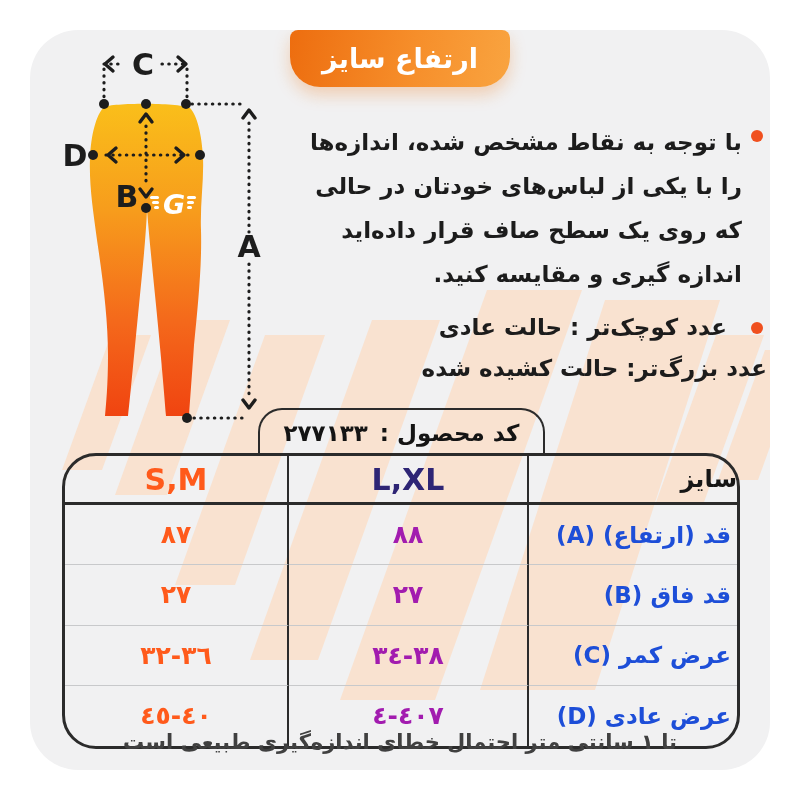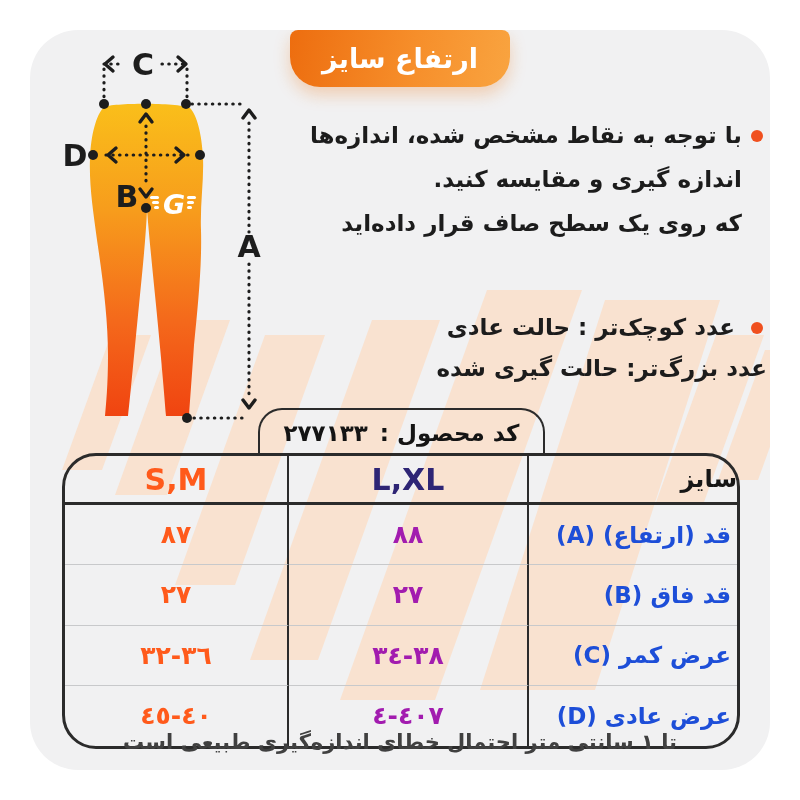--- a/index.html
+++ b/index.html
@@ -18,23 +18,23 @@
     border-radius:8px 8px 30px 30px;
     display:flex;align-items:center;justify-content:center;
     color:#ffffff;font-size:27px;font-weight:700;
     box-shadow:0 8px 16px rgba(238,120,20,.28);
   }
   .diagram{position:absolute;left:10px;top:5px}
   .para{
     position:absolute;direction:rtl;text-align:right;color:#1c1c1c;
     font-weight:700;font-size:23px;
   }
-  .para1{top:83px;right:28px;width:460px;line-height:44px}
+  .para1{top:90px;right:28px;width:460px;line-height:44px}
   .para2{top:277px;right:3px;width:480px;line-height:41px}
-  .para2 .l1{margin-right:32px}
+  .para2 .l1{margin-right:40px}
   .bullet{
     position:absolute;width:12px;height:12px;border-radius:50%;
     background:#f0501f;
   }
   .b1{left:721px;top:100px}
   .b2{left:721px;top:292px}
   .tab{
     position:absolute;left:228px;top:378px;width:287px;height:47px;
     border:2.5px solid #2b2b2b;border-bottom:none;
     border-radius:24px 24px 0 0;box-sizing:border-box;
@@ -156,28 +156,29 @@
       <path class="dot-line" d="M249,264 V397"></path>
       <path class="arrow" d="M243,400 L249,408 L255,400"></path>
       <circle class="mdot" cx="187" cy="418" r="5"></circle>
       <path class="dot-line" d="M194,418 H245"></path>
     </g>
   </svg>
 
   <span class="bullet b1"></span>
   <div class="para para1">
     <div>با توجه به نقاط مشخص شده، اندازه‌ها</div>
+    <div>را با یکی از لباس‌های خودتان در حالی</div>
+    <div>که روی یک سطح صاف قرار داده‌اید</div>
     <div>اندازه گیری و مقایسه کنید.</div>
-    <div>که روی یک سطح صاف قرار داده‌اید</div>
   </div>
 
   <span class="bullet b2"></span>
   <div class="para para2">
     <div class="l1">عدد کوچک‌تر : حالت عادی</div>
-    <div>عدد بزرگ‌تر: حالت گیری شده</div>
+    <div>عدد بزرگ‌تر: حالت کشیده شده</div>
   </div>
 
   <div class="tab">
     <span>کد محصول :</span>
     <span>۲۷۷۱۳۳</span>
   </div>
 
   <div class="table">
     <div class="tr">
       <div class="td th c1 h-sm">S,M</div>

